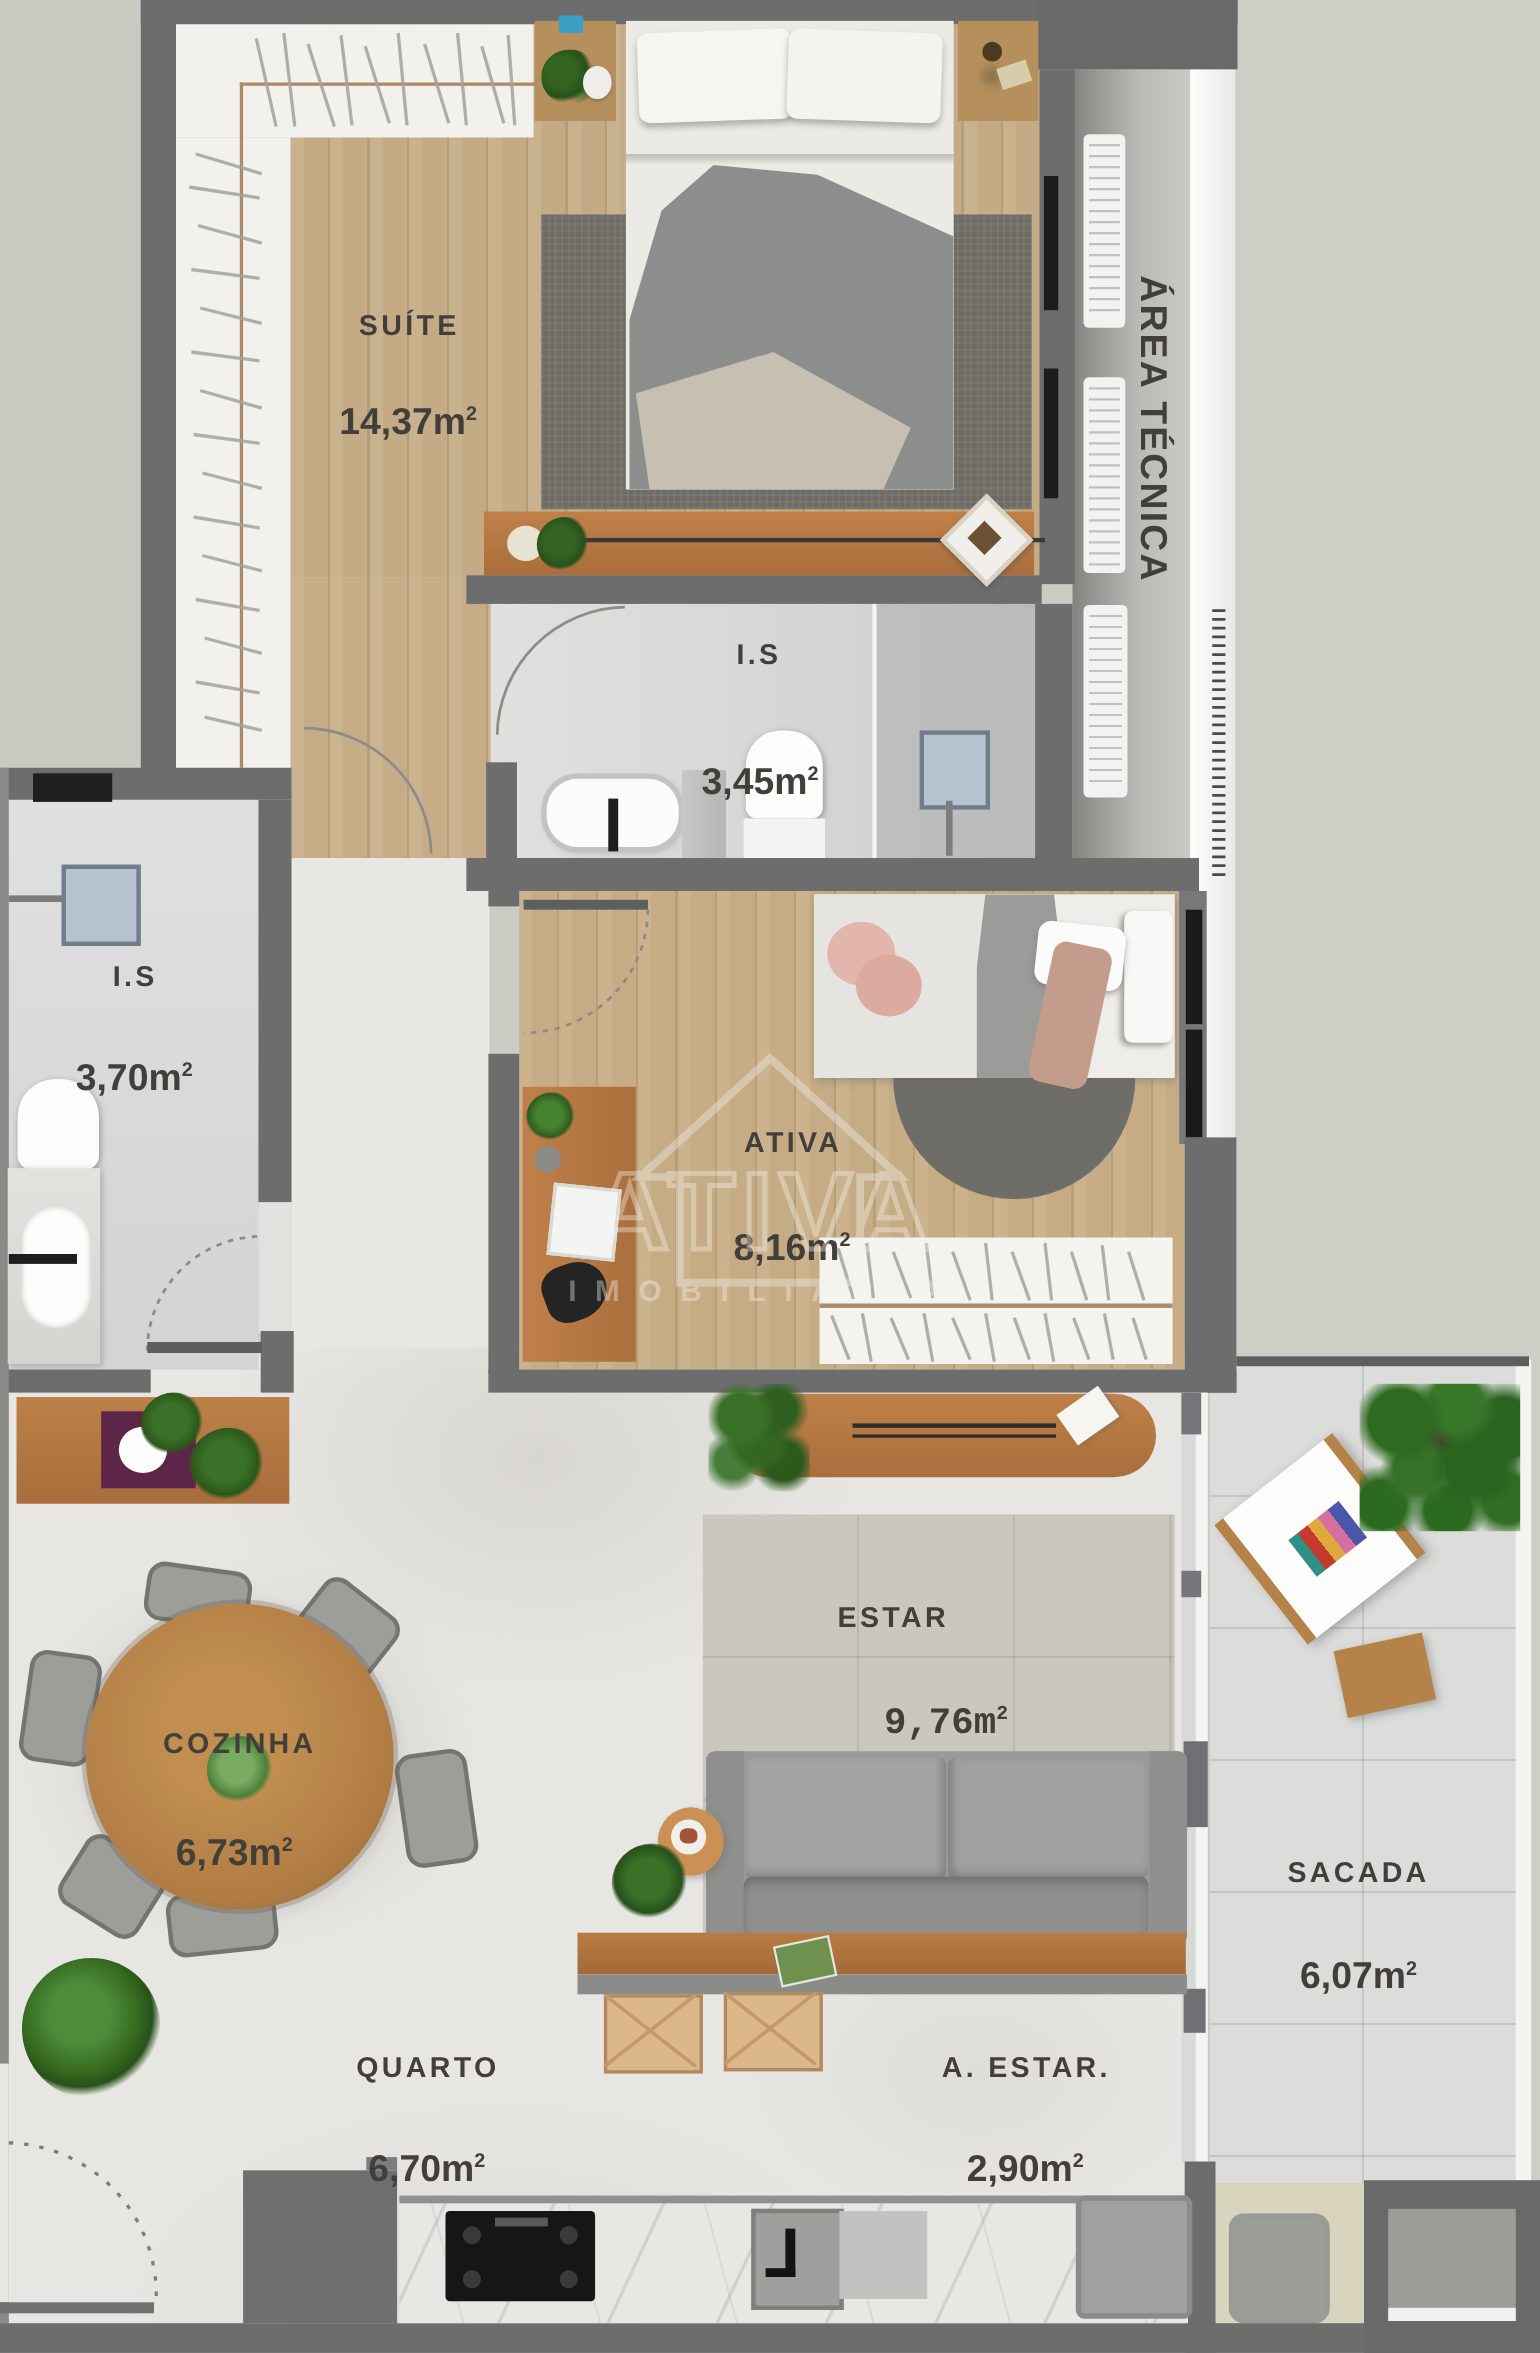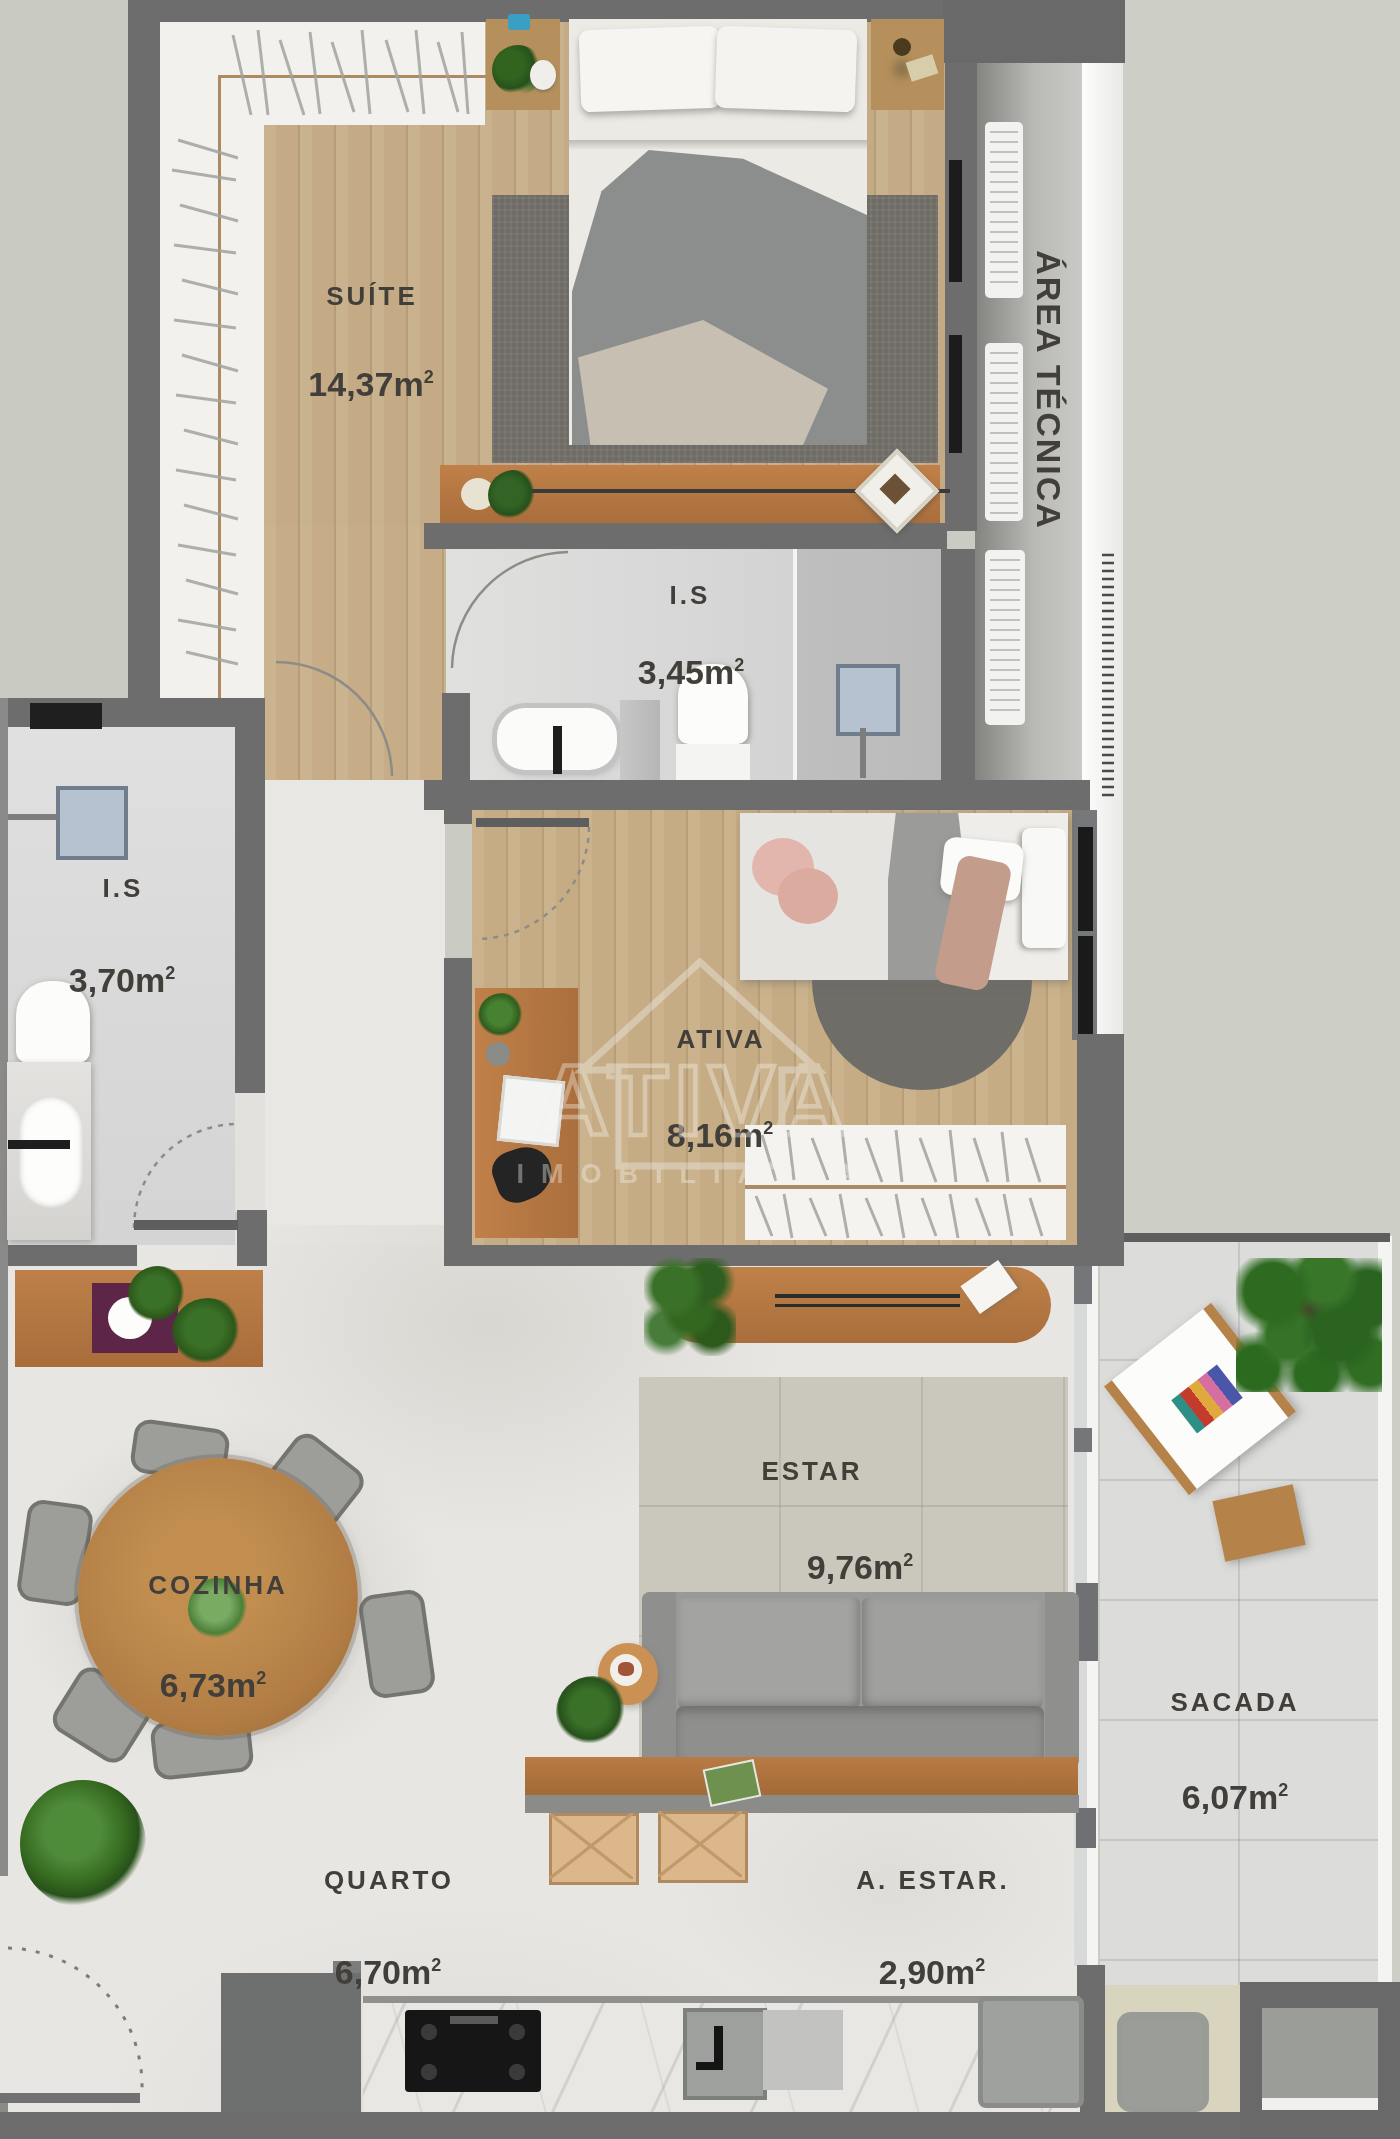--- a/index.html
+++ b/index.html
@@ -383,39 +383,39 @@
  radial-gradient(circle at 92% 78%,#316e24 13%,rgba(46,107,32,0) 22%);"></div>
 
 <div class="abs" style="left:1218px;top:1492px;width:82px;height:62px;background:#b5824a;transform:rotate(-12deg);box-shadow:2px 3px 8px rgba(100,100,95,.45);"></div>
 
 <div class="lbl nm" style="left:372px;top:296px;">SUÍTE</div>
 
 <div class="lbl ar" style="left:371px;top:337px;">14,37m<sup>2</sup></div>
 
 <div class="lbl nm" style="left:690px;top:595px;">I.S</div>
 
-<div class="lbl ar" style="left:691px;top:625px;">3,45m<sup>2</sup></div>
+<div class="lbl ar" style="left:691px;top:664px;">3,45m<sup>2</sup></div>
 
 <div class="lbl nm" style="left:1048px;top:390px;transform:translate(-50%,-50%) rotate(90deg);letter-spacing:2px;font-size:34px;">ÁREA TÉCNICA</div>
 
 <div class="lbl nm" style="left:123px;top:888px;">I.S</div>
 
 <div class="lbl ar" style="left:122px;top:933px;">3,70m<sup>2</sup></div>
 
 <div class="lbl nm" style="left:721px;top:1039px;">ATIVA</div>
 
 <div class="lbl ar" style="left:720px;top:1088px;">8,16m<sup>2</sup></div>
 
 <div class="lbl nm" style="left:218px;top:1585px;">COZINHA</div>
 
 <div class="lbl ar" style="left:213px;top:1638px;">6,73m<sup>2</sup></div>
 
 <div class="lbl nm" style="left:812px;top:1471px;">ESTAR</div>
 
-<div class="lbl ar" style="left:860px;top:1520px;">9,76m<sup>2</sup></div>
+<div class="lbl ar" style="left:860px;top:1520px;font-family:Liberation Mono, monospace;">9,76m<sup>2</sup></div>
 
 <div class="lbl nm" style="left:1235px;top:1702px;">SACADA</div>
 
 <div class="lbl ar" style="left:1235px;top:1750px;">6,07m<sup>2</sup></div>
 
 <div class="lbl nm" style="left:389px;top:1880px;">QUARTO</div>
 
 <div class="lbl ar" style="left:388px;top:1925px;">6,70m<sup>2</sup></div>
 
 <div class="lbl nm" style="left:933px;top:1880px;">A. ESTAR.</div>

